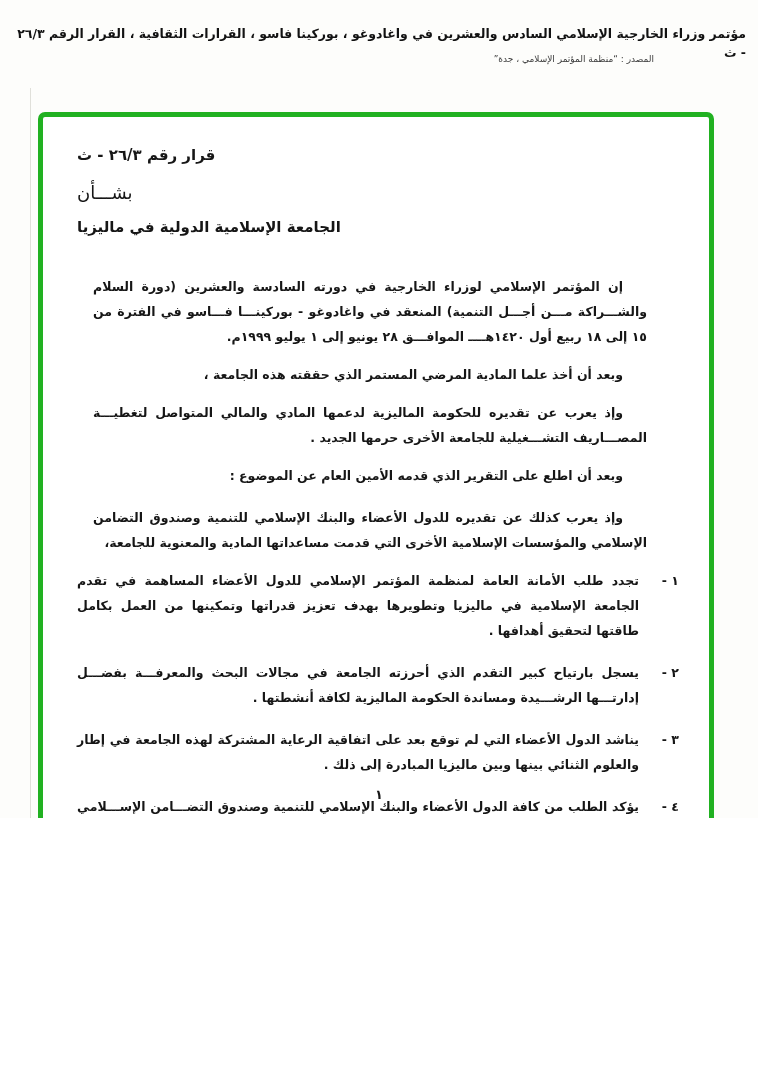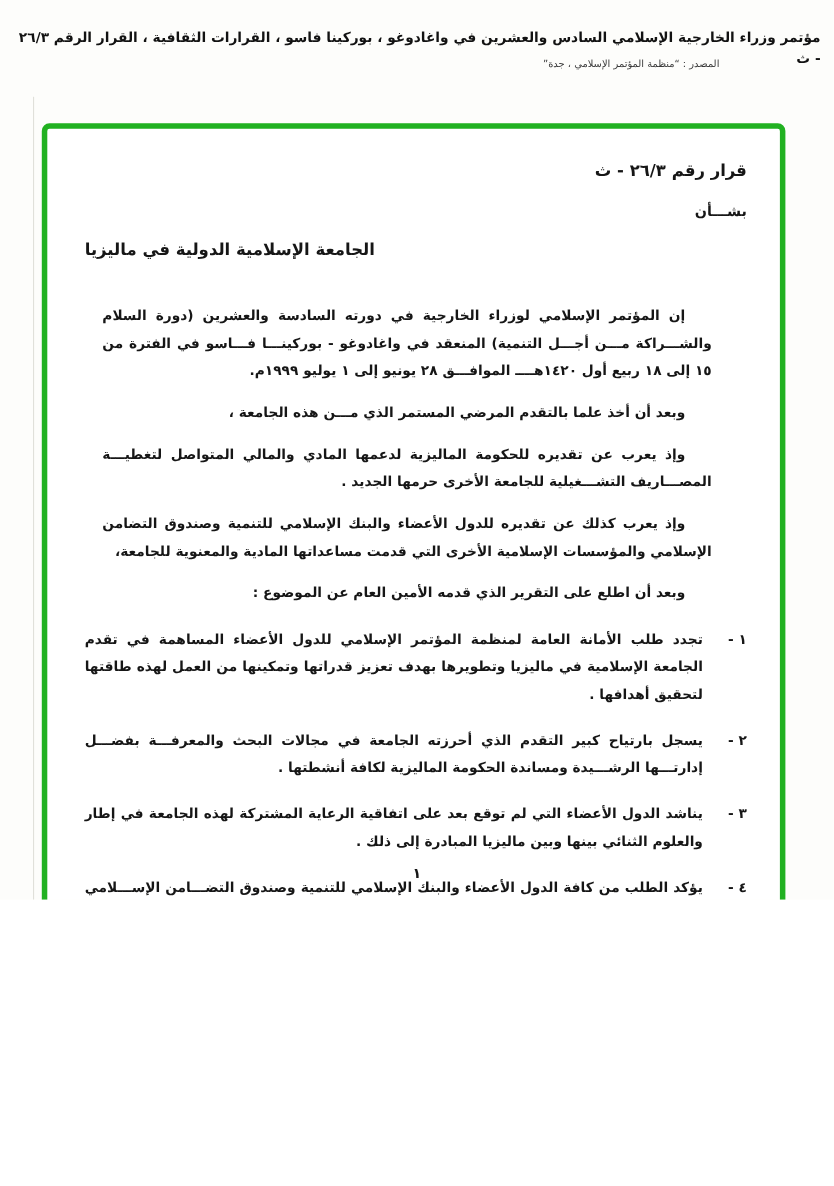--- a/index.html
+++ b/index.html
@@ -60,30 +60,30 @@
   }
   .docbody {
     position: absolute;
     inset: 0;
     box-sizing: border-box;
     padding: 26px 30px 0 34px;
     direction: rtl;
     overflow: hidden;
   }
   .t1 {
-    text-align: right;
+    text-align: left;
     font-size: 15px;
     font-weight: 700;
     line-height: 25px;
     margin: 0 0 12px 0;
   }
   .t2 {
-    text-align: right;
-    font-size: 13px;
-    font-weight: 700;
+    text-align: left;
+    font-size: 18px;
+    font-weight: 400;
     line-height: 25px;
     margin: 0 0 10px 0;
   }
   .t3 {
     text-align: left;
     font-size: 15px;
     font-weight: 700;
     line-height: 25px;
     margin: 0 0 34px 0;
   }
@@ -141,28 +141,28 @@
   <div class="artifact"></div>
 
   <div class="frame" style="border-color: rgb(33, 177, 33);">
     <div class="docbody">
 
       <div class="t1">قرار رقم ٢٦/٣ - ث</div>
       <div class="t2">بشـــأن</div>
       <div class="t3">الجامعة الإسلامية الدولية في ماليزيا</div>
 
       <p class="para">إن المؤتمر الإسلامي لوزراء الخارجية في دورته السادسة والعشرين (دورة السلام والشـــراكة مـــن أجـــل التنمية) المنعقد في واغادوغو - بوركينـــا فـــاسو في الفترة من ١٥ إلى ١٨ ربيع أول ١٤٢٠هــــ الموافـــق ٢٨ يونيو إلى ١ يوليو ١٩٩٩م.</p>
-      <p class="para">وبعد أن أخذ علما بالتقدم المرضي المستمر الذي مـــن هذه الجامعة ،</p>
+      <p class="para">وبعد أن أخذ علما المادية المرضي المستمر الذي حققته هذه الجامعة ،</p>
       <p class="para">وإذ يعرب عن تقديره للحكومة الماليزية لدعمها المادي والمالي المتواصل لتغطيـــة المصـــاريف التشـــغيلية للجامعة الأخرى حرمها الجديد .</p>
+      <p class="para lastpre">وبعد أن اطلع على التقرير الذي قدمه الأمين العام عن الموضوع :</p>
       <p class="para">وإذ يعرب كذلك عن تقديره للدول الأعضاء والبنك الإسلامي للتنمية وصندوق التضامن الإسلامي والمؤسسات الإسلامية الأخرى التي قدمت مساعداتها المادية والمعنوية للجامعة،</p>
-      <p class="para lastpre">وبعد أن اطلع على التقرير الذي قدمه الأمين العام عن الموضوع :</p>
 
       <div class="item">
         <span class="inum">١ -</span>
-        <div class="itxt">تجدد طلب الأمانة العامة لمنظمة المؤتمر الإسلامي للدول الأعضاء المساهمة في تقدم الجامعة الإسلامية في ماليزيا وتطويرها بهدف تعزيز قدراتها وتمكينها من العمل لهذه طاقتها لتحقيق أهدافها .</div>
+        <div class="itxt">تجدد طلب الأمانة العامة لمنظمة المؤتمر الإسلامي للدول الأعضاء المساهمة في تقدم الجامعة الإسلامية في ماليزيا وتطويرها بهدف تعزيز قدراتها وتمكينها من العمل بكامل طاقتها لتحقيق أهدافها .</div>
       </div>
 
       <div class="item">
         <span class="inum">٢ -</span>
         <div class="itxt">يسجل بارتياح كبير التقدم الذي أحرزته الجامعة في مجالات البحث والمعرفـــة بفضـــل إدارتـــها الرشـــيدة ومساندة الحكومة الماليزية لكافة أنشطتها .</div>
       </div>
 
       <div class="item">
         <span class="inum">٣ -</span>
         <div class="itxt">يناشد الدول الأعضاء التي لم توقع بعد على اتفاقية الرعاية المشتركة لهذه الجامعة في إطار والعلوم الثنائي بينها وبين ماليزيا المبادرة إلى ذلك .</div>

